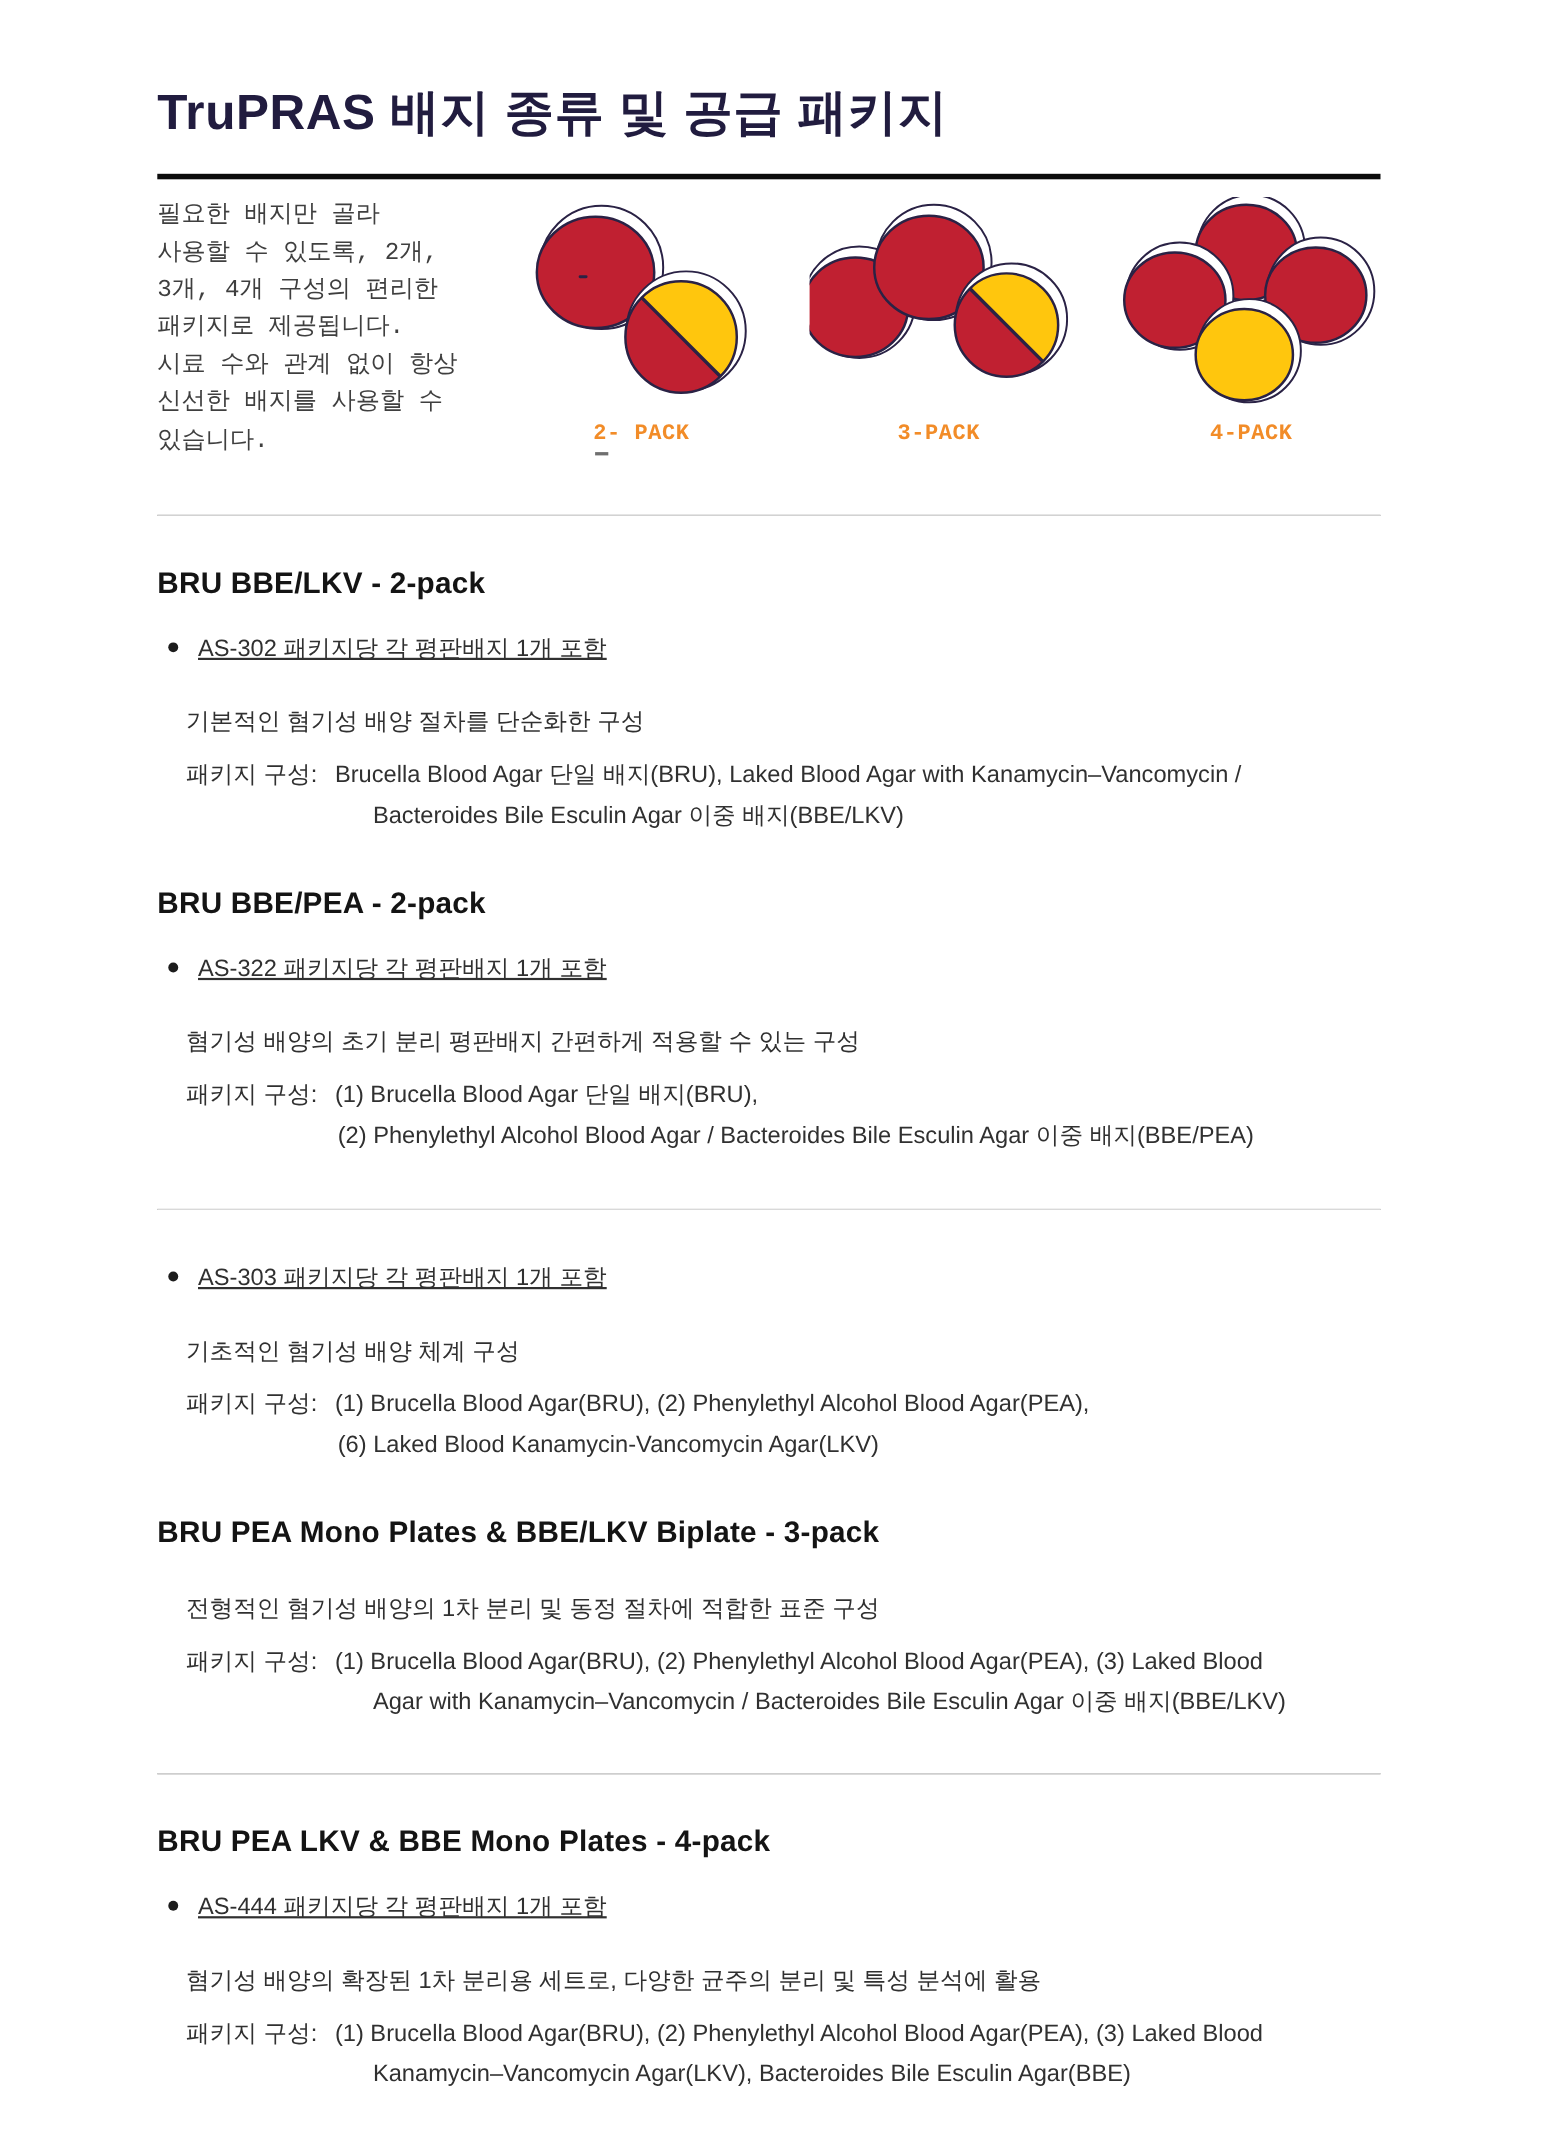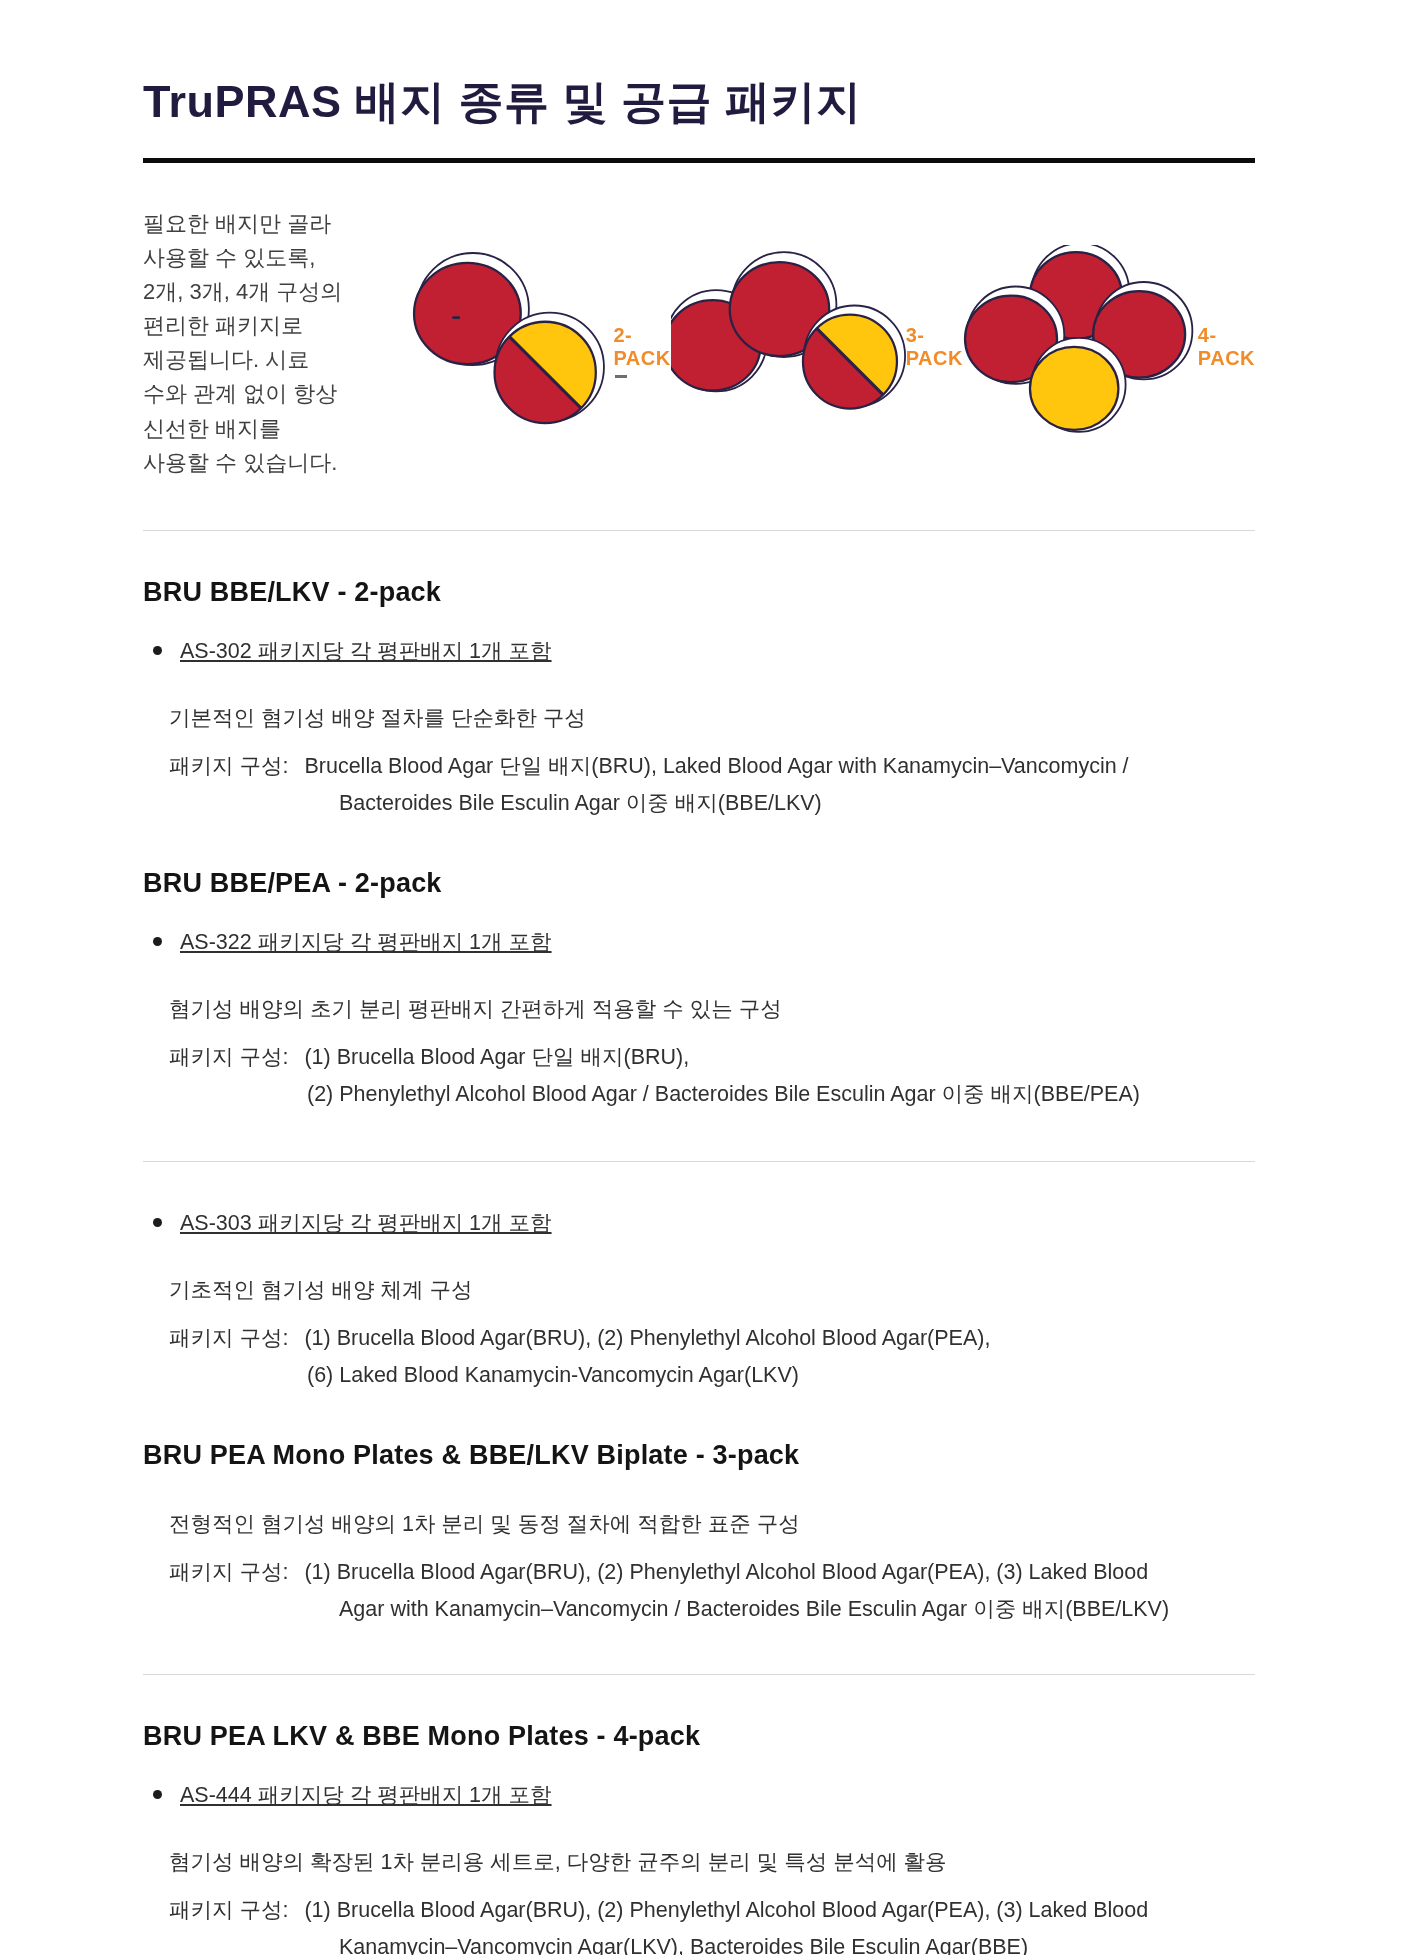--- a/index.html
+++ b/index.html
@@ -13,27 +13,27 @@
 
   
   .title {
     padding-top:72px;
     font-size:45px; font-weight:bold; letter-spacing:0.5px;
     color:#211c3f;
   }
   .title-rule { margin-top:26px; height:5px; background:#0c0c0c; width:1112px; }
 
   
-  .intro-row { margin-top:44px; display:flex; width:1112px; }
+  .intro-row { margin-top:16px; display:flex; width:1112px;font-family:Liberation Mono, monospace; }
   .intro-text {
     width:278px; font-size:22px; line-height:1.55; color:#3f3f3f;
     word-break:keep-all;
   }
   .packs { flex:1; display:flex; justify-content:space-between; padding-left:58px; }
-  .pack { display:flex; align-items:center; }
+  .pack { display:flex; flex-direction:column; align-items:center; }
   .pack-art { height:196px; display:flex; align-items:flex-start; }
   .pack-label {
     margin-top:8px; font-size:20px; font-weight:bold; color:#f28c28; letter-spacing:0.5px;
     position:relative;
   }
   .label-dash { position:absolute; left:2px; bottom:-8px; width:12px; height:3px; background:#6f6f6f; }
 
   
   .lid   { fill:#ffffff; stroke:#2a2245; stroke-width:2; }
   .agar-red    { fill:#c02031; stroke:#2a2245; stroke-width:2.5; }

